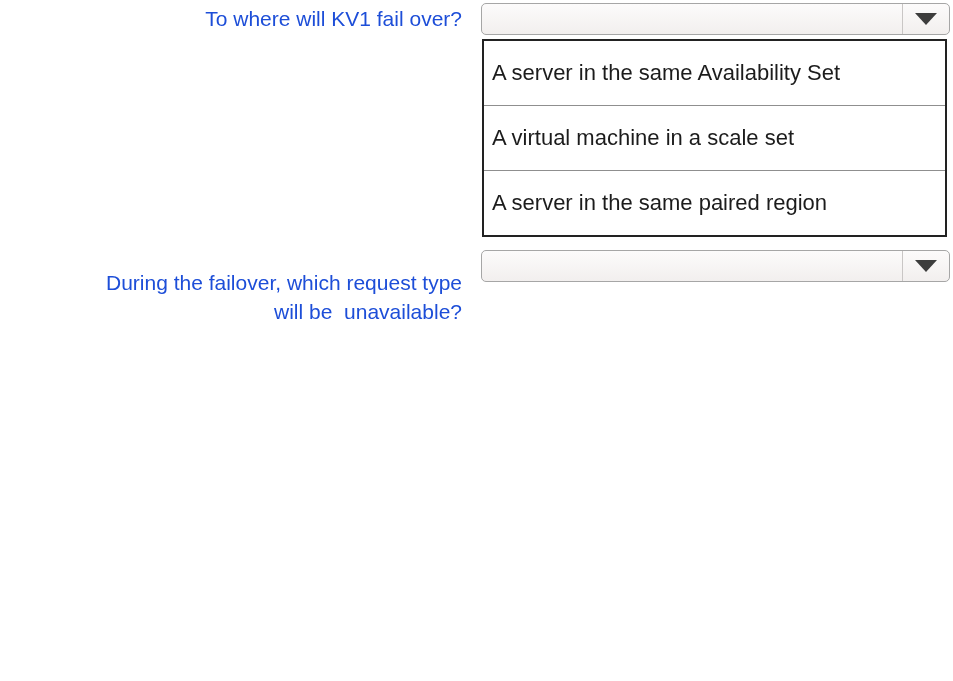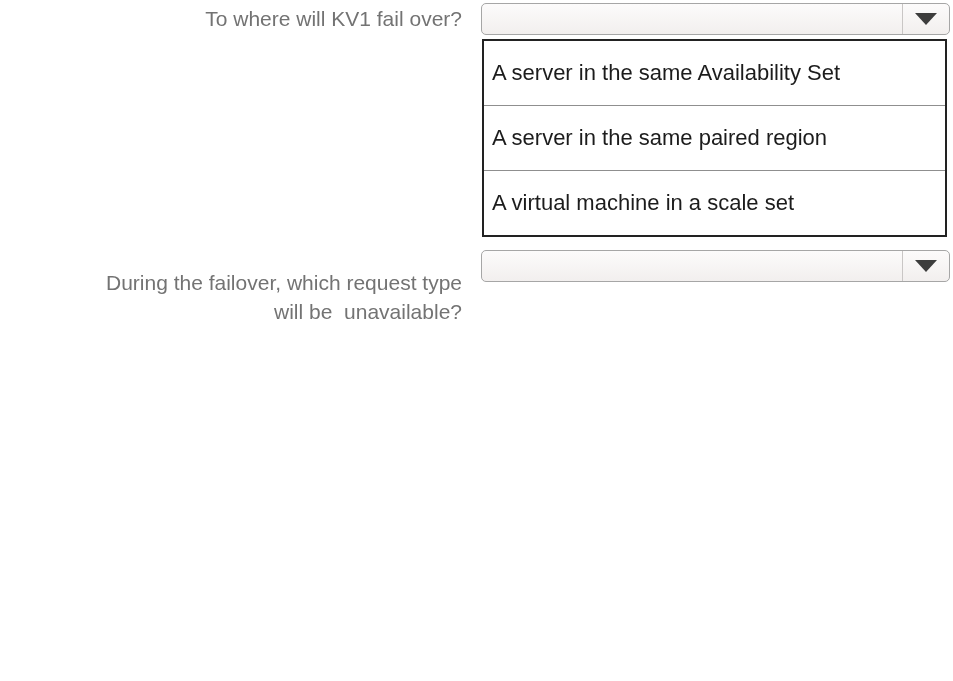--- a/index.html
+++ b/index.html
@@ -7,21 +7,21 @@
   body { font-family: "Liberation Sans", sans-serif; position: relative; }
 
   .canvas { position: absolute; inset: 0; }
 
   
   .q-label {
     position: absolute;
     left: 0;
     width: 462px;
     text-align: right;
-    color: #737373;
+    color: #1d4ed8;
     font-size: 21px;
     line-height: 29px;
   }
   .q-label .label-line { display: block; white-space: pre; }
   .q1-label { top: 4px; }
   .q2-label { top: 268px; }
 
   
   .dropdown {
     position: absolute;
@@ -94,22 +94,22 @@
 
   <div class="dropdown q1-dropdown">
     <span class="dropdown-value"></span>
     <span class="dropdown-arrow-zone">
       <i class="arrow-down"></i>
     </span>
   </div>
 
   <div class="listbox q1-listbox">
     <div class="option">A server in the same Availability Set</div>
+    <div class="option">A virtual machine in a scale set</div>
     <div class="option">A server in the same paired region</div>
-    <div class="option">A virtual machine in a scale set</div>
   </div>
 
   <div class="q-label q2-label">
     <span class="label-line">During the failover, which request type</span>
     <span class="label-line">will be  unavailable?</span>
   </div>
 
   <div class="dropdown q2-dropdown">
     <span class="dropdown-value"></span>
     <span class="dropdown-arrow-zone">

